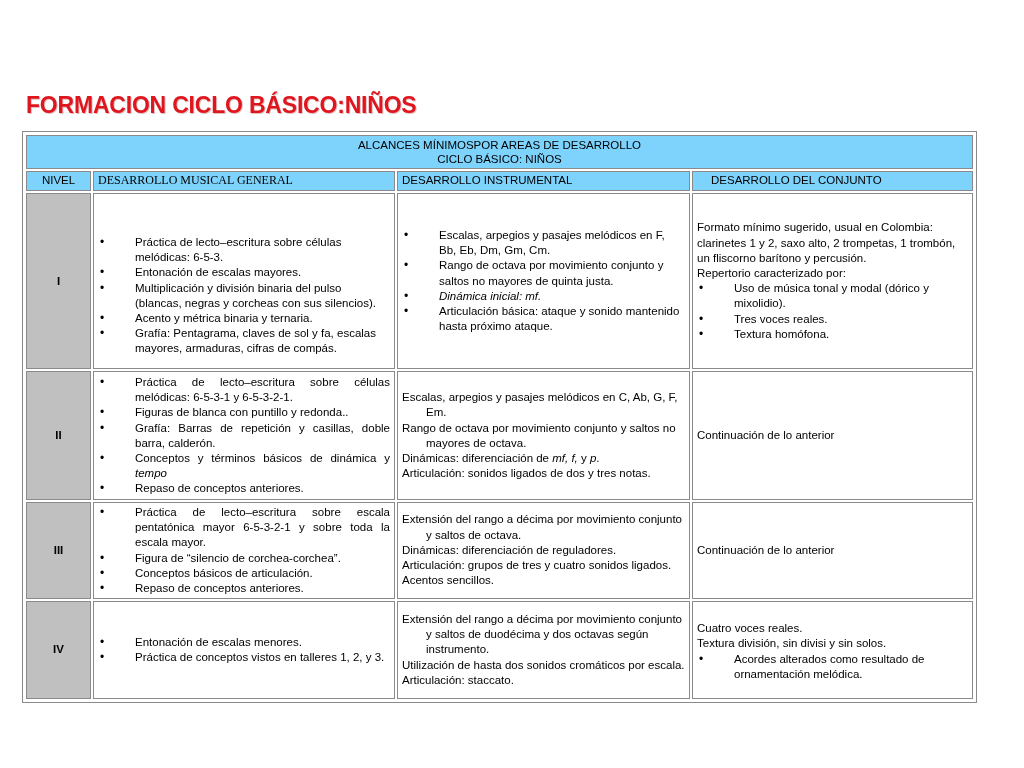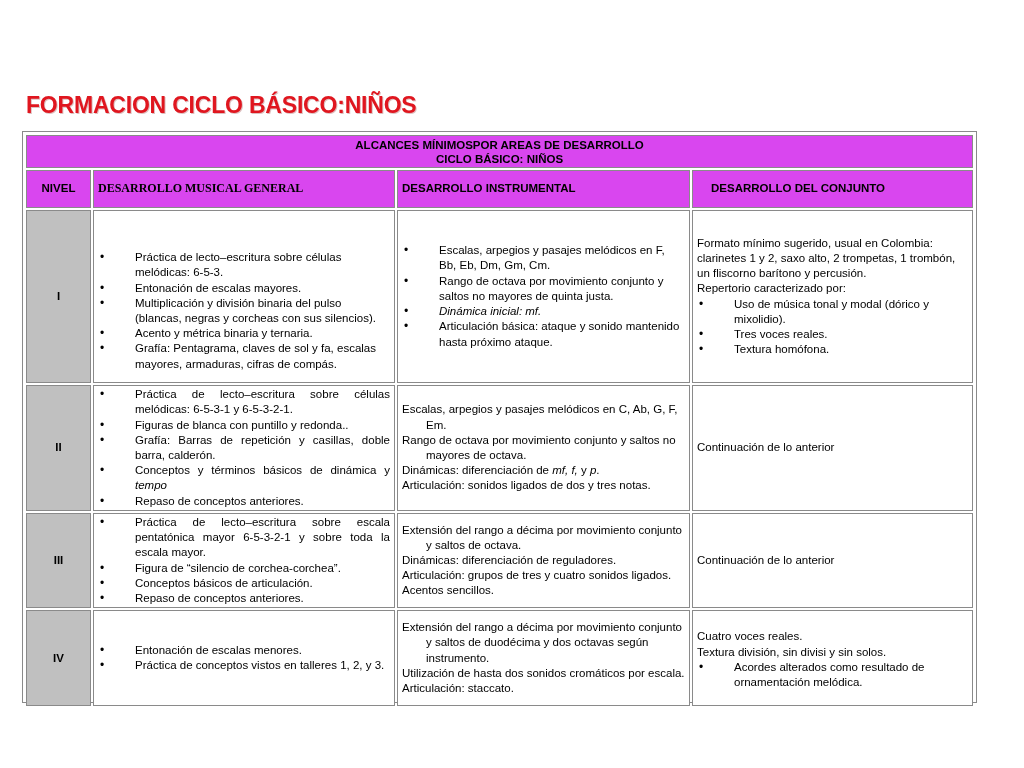--- a/index.html
+++ b/index.html
@@ -16,21 +16,21 @@
       border: 1px solid #8a8a8a; box-sizing: border-box; padding: 1px;
     }
     table.main {
       width: 100%; height: 100%; border-collapse: separate; border-spacing: 2px;
       table-layout: fixed; font-size: 11.5px; line-height: 15.2px;
     }
     table.main td {
       border: 1px solid #8a8a8a; vertical-align: middle; padding: 1px 4px;
       box-sizing: border-box;
     }
-    .hdr { background: #d946ef; font-weight: bold; }
+    .hdr { background: #7dd3fc; font-weight: normal; }
     .hdr-title { text-align: center; font-size: 11.5px; line-height: 14px; padding-top: 3px; padding-bottom: 3px; }
     .hdr-col { font-size: 11.5px; padding-top: 8px; }
     .hdr-serif { font-family: "Liberation Serif", serif; font-size: 12px; }
     .nivel { background: #c0c0c0; text-align: center; font-weight: bold; }
     .cell { background: #ffffff; }
     ul.blist { list-style: none; margin: 0; padding: 0; }
     ul.blist li { position: relative; padding-left: 37px; }
     ul.blist li::before {
       content: "\2022"; position: absolute; left: 2px; top: 0; font-size: 12px;
     }
@@ -52,21 +52,21 @@
       <col style="width:293px">
       <col>
     </colgroup>
     <tbody>
         <tr style="height:33px">
       <td colspan="4" class="hdr hdr-title">
         <div>ALCANCES MÍNIMOSPOR AREAS DE DESARROLLO</div>
         <div>CICLO BÁSICO: NIÑOS</div>
       </td>
     </tr>
-    <tr style="height:38px">
+    <tr style="height:20px">
       <td class="hdr hdr-col" style="text-align:center">NIVEL</td>
       <td class="hdr hdr-col hdr-serif">DESARROLLO MUSICAL GENERAL</td>
       <td class="hdr hdr-col">DESARROLLO INSTRUMENTAL</td>
       <td class="hdr hdr-col" style="padding-left:18px">DESARROLLO DEL CONJUNTO</td>
     </tr>
 
     <tr style="height:173px">
       <td class="nivel">I</td>
       <td class="cell" style="padding-top:30px">
         <ul class="blist">

